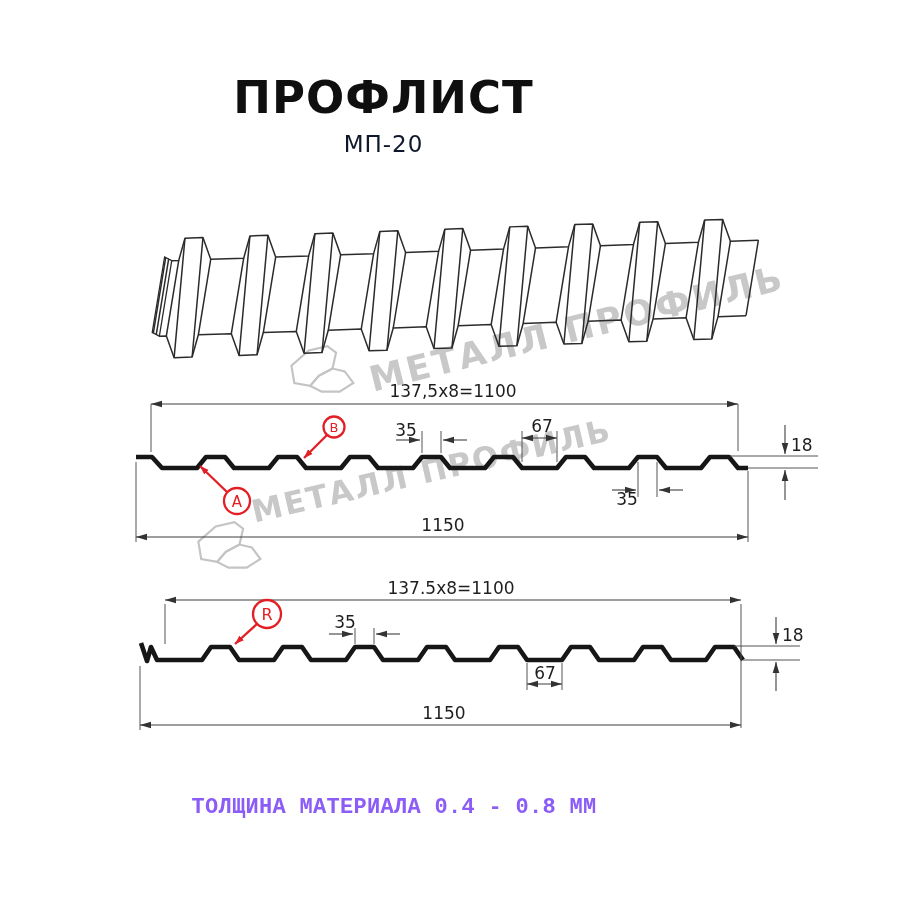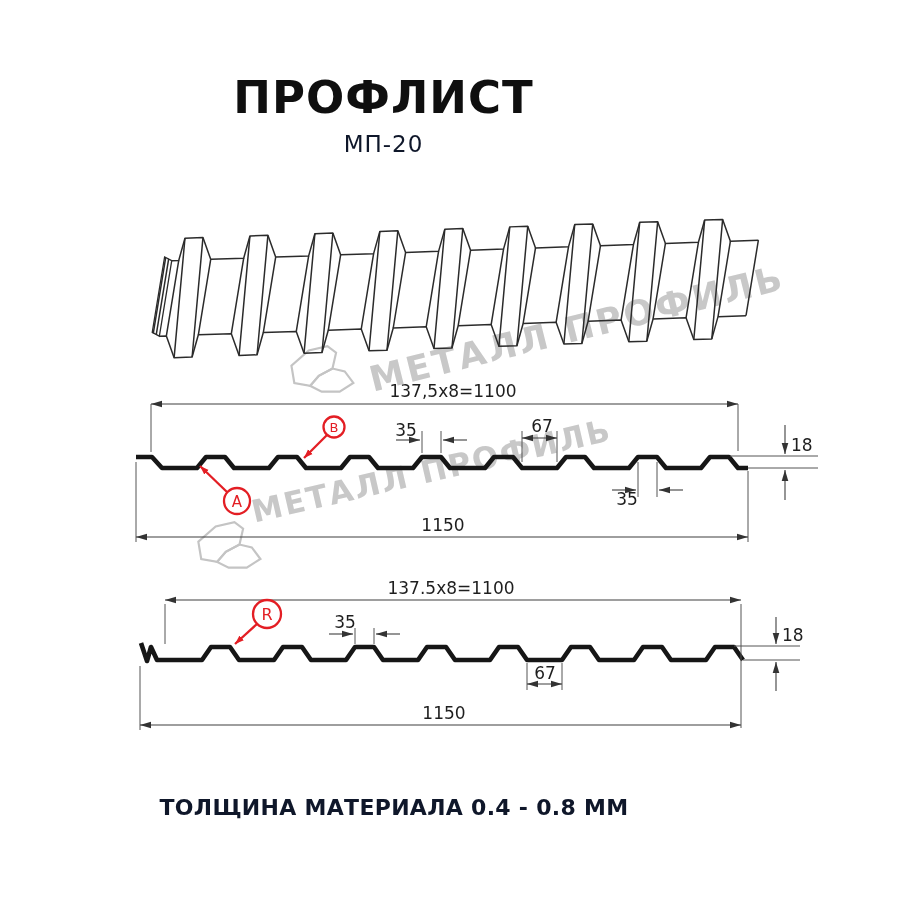--- a/index.html
+++ b/index.html
@@ -2,21 +2,21 @@
 <html><head>
 <meta charset="utf-8">
 <style>
   html,body{margin:0;padding:0;background:#fff;}
   .canvas{position:relative;width:900px;height:900px;background:#fff;overflow:hidden;
           font-family:"DejaVu Sans","Liberation Sans",sans-serif;}
   .hdr{position:absolute;left:0;top:74px;width:767px;text-align:center;z-index:3;}
   .hdr .title{font-size:45px;font-weight:bold;color:#0f0f0f;letter-spacing:1px;line-height:1.05;}
   .hdr .subtitle{margin-top:10px;font-size:23px;font-weight:normal;color:#0f172a;letter-spacing:1px;}
   .footer{position:absolute;left:0;top:795px;width:788px;text-align:center;z-index:3;
-          font-size:22px;font-weight:bold;color:#0f172a;letter-spacing:.3px;}
+          font-size:22px;font-weight:bold;color:#8b5cf6;letter-spacing:.3px;font-family:Liberation Mono, monospace;}
   .wm{position:absolute;z-index:1;color:#c8c8c8;font-weight:bold;white-space:nowrap;}
   .wm1{left:370px;top:360px;font-size:35px;letter-spacing:3px;transform:rotate(-14deg);transform-origin:0 50%;}
   .wm2{left:252px;top:494px;font-size:31px;letter-spacing:2px;transform:rotate(-13deg);transform-origin:0 50%;}
   .wmlogo{position:absolute;z-index:1;}
   .wmlogo1{left:290px;top:344px;}
   .wmlogo2{left:196px;top:520px;}
   svg.main{position:absolute;left:0;top:0;z-index:2;}
   .prof{fill:none;stroke:#161616;stroke-width:4.6;stroke-linejoin:round;}
   .wire{fill:none;stroke:#2b2b2b;stroke-width:1.5;stroke-linejoin:round;}
   .sliver{fill:#ffffff;stroke:#2b2b2b;stroke-width:1.3;}

